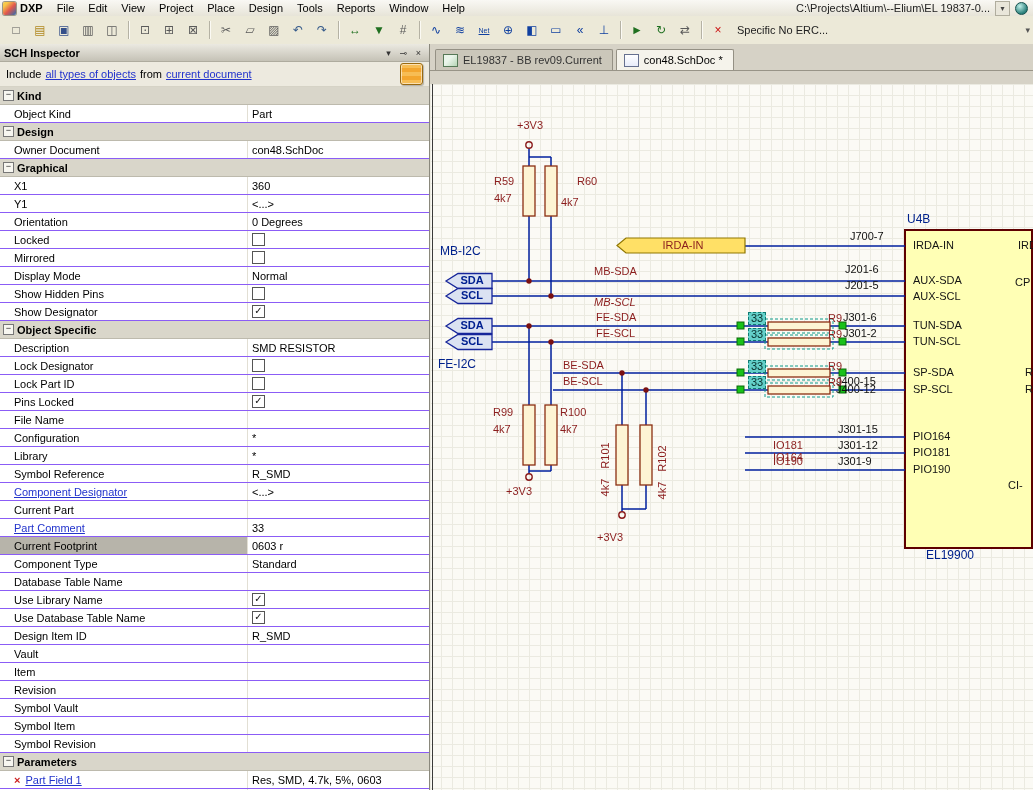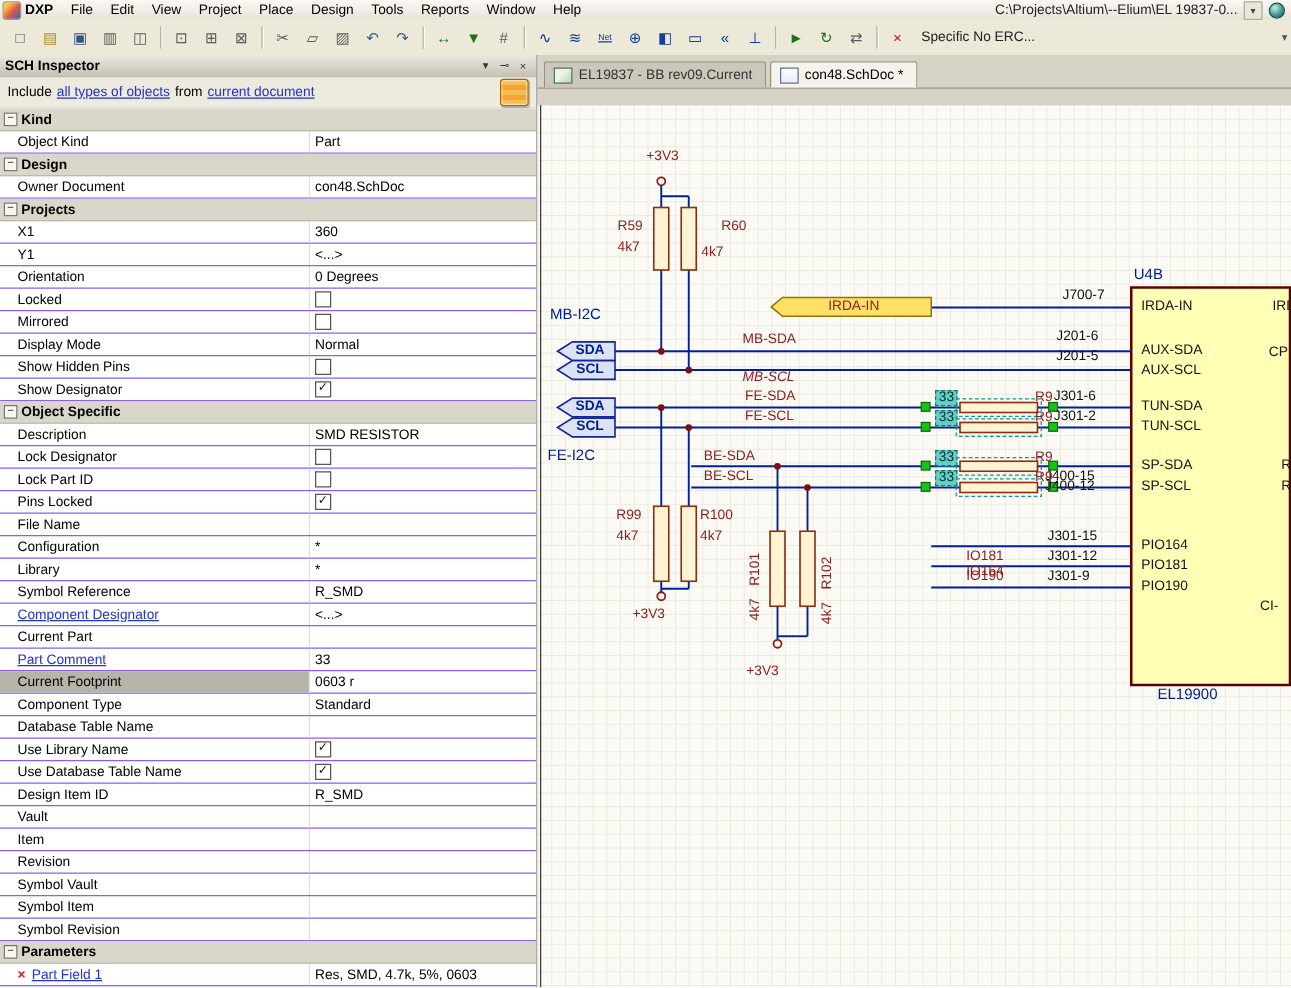--- a/index.html
+++ b/index.html
@@ -206,21 +206,21 @@
             <span class="cat-label">Design</span>
           </div>
           <div class="prop-row">
             <div class="pname">
               <span>Owner Document</span>
             </div>
             <div class="pval">con48.SchDoc</div>
           </div>
           <div class="cat-row">
             <span class="colbox">−</span>
-            <span class="cat-label">Projects</span>
+            <span class="cat-label">Graphical</span>
           </div>
           <div class="prop-row">
             <div class="pname">
               <span>X1</span>
             </div>
             <div class="pval">360</div>
           </div>
           <div class="prop-row">
             <div class="pname">
               <span>Y1</span>

